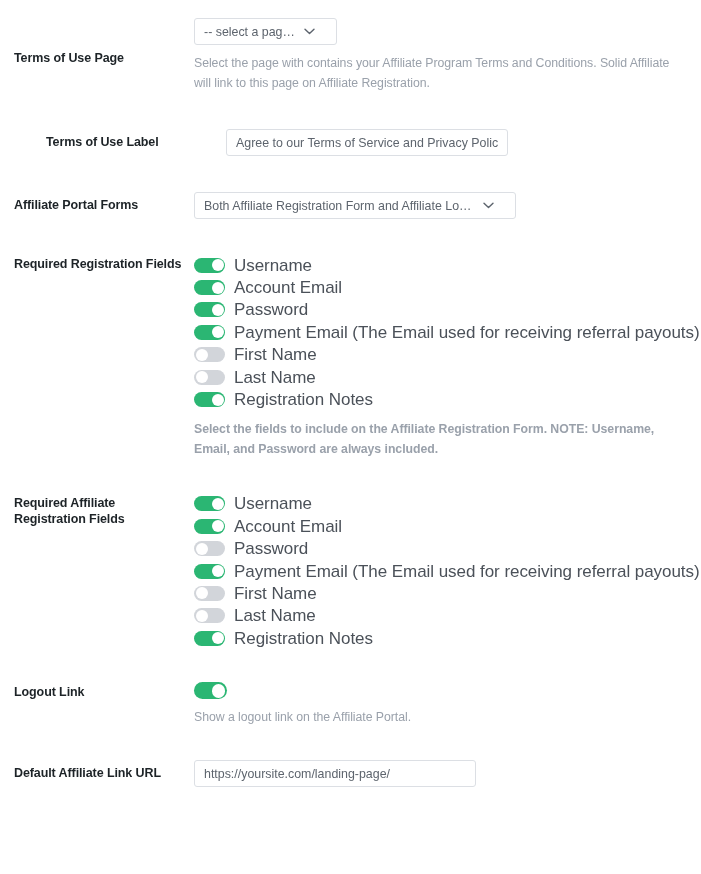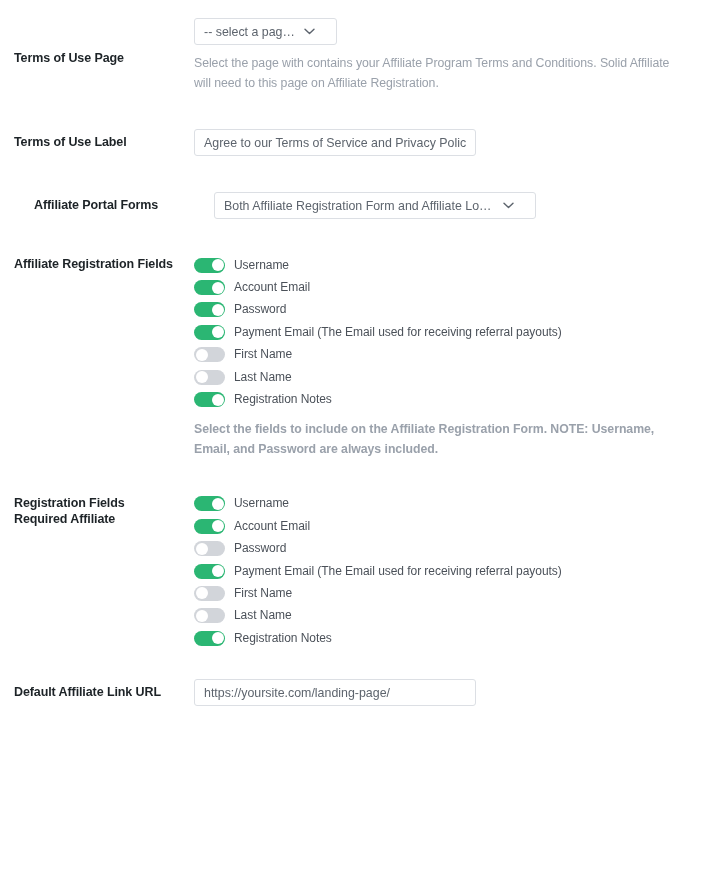--- a/index.html
+++ b/index.html
@@ -120,21 +120,21 @@
     top: 1.5px;
     left: 1.5px;
     width: 12px;
     height: 12px;
     border-radius: 50%;
     background: #ffffff;
   }
   .tgl.on .knob { left: auto; right: 1.5px; }
   .tgl-label {
     margin-left: 9px;
-    font-size: 12px;
+    font-size: 17px;
     color: #4b5159;
     line-height: 15px;
     white-space: nowrap;
     letter-spacing: -0.05px;
   }
   .tgl-single {
     width: 33px;
     height: 17px;
     border-radius: 10px;
   }
@@ -148,47 +148,47 @@
 
   <div class="field-row" style="margin-bottom:36px;align-items:center;">
     <div class="field-label">Terms of Use Page</div>
     <div class="field-control">
       <div class="sa-select w-select-page">
         <span class="sel-text">-- select a page --</span>
         <svg class="chev" width="11" height="7" viewBox="0 0 11 7">
             <path d="M1 1.2 5.5 5.6 10 1.2" fill="none" stroke="#5d646d" stroke-width="1.4" stroke-linecap="round" stroke-linejoin="round"></path>
           </svg>
       </div>
-      <div class="desc">Select the page with contains your Affiliate Program Terms and Conditions. Solid Affiliate will need to this page on Affiliate Registration.</div>
-    </div>
-  </div>
-
-  <div class="field-row" style="margin-bottom:36px;">
+      <div class="desc">Select the page with contains your Affiliate Program Terms and Conditions. Solid Affiliate will link to this page on Affiliate Registration.</div>
+    </div>
+  </div>
+
+  <div class="field-row" style="margin-bottom:36px;margin-left:32px;">
     <div class="field-label">Terms of Use Label</div>
     <div class="field-control">
       <input class="sa-input w-tou-label" type="text" value="Agree to our Terms of Service and Privacy Policy" style="">
     </div>
   </div>
 
-  <div class="field-row" style="margin-bottom:32px;margin-left:20px;">
+  <div class="field-row" style="margin-bottom:32px;">
     <div class="field-label">
       <div>Affiliate Portal Forms</div>
     </div>
     <div class="field-control">
       <div class="sa-select w-portal-forms">
         <span class="sel-text">Both Affiliate Registration Form and Affiliate Login Form</span>
         <svg class="chev" width="11" height="7" viewBox="0 0 11 7">
             <path d="M1 1.2 5.5 5.6 10 1.2" fill="none" stroke="#5d646d" stroke-width="1.4" stroke-linecap="round" stroke-linejoin="round"></path>
           </svg>
       </div>
     </div>
   </div>
 
   <div class="field-row" style="margin-bottom:31px;">
-    <div class="field-label">Affiliate Registration Fields</div>
+    <div class="field-label">Required Registration Fields</div>
     <div class="field-control">
       <div class="toggle-list" id="reg-toggles">
           <div class="toggle-row">
             <div class="tgl on">
               <span class="knob"></span>
             </div>
             <span class="tgl-label">Username</span>
           </div>
           <div class="toggle-row">
             <div class="tgl on">
@@ -226,22 +226,22 @@
             </div>
             <span class="tgl-label">Registration Notes</span>
           </div>
         </div>
       <div class="desc wide">Select the fields to include on the Affiliate Registration Form. NOTE: Username, Email, and Password are always included.</div>
     </div>
   </div>
 
   <div class="field-row" style="margin-bottom:30px;">
     <div class="field-label">
+      <div>Required Affiliate</div>
       <div>Registration Fields</div>
-      <div>Required Affiliate</div>
     </div>
     <div class="field-control">
       <div class="toggle-list" id="req-toggles">
           <div class="toggle-row">
             <div class="tgl on">
               <span class="knob"></span>
             </div>
             <span class="tgl-label">Username</span>
           </div>
           <div class="toggle-row">
@@ -277,20 +277,29 @@
           <div class="toggle-row">
             <div class="tgl on">
               <span class="knob"></span>
             </div>
             <span class="tgl-label">Registration Notes</span>
           </div>
         </div>
     </div>
   </div>
 
+  <div class="field-row" style="margin-bottom:33px;">
+    <div class="field-label">Logout Link</div>
+    <div class="field-control">
+      <div class="tgl tgl-single on" style="margin-top:3px;">
+        <span class="knob"></span>
+      </div>
+      <div class="desc">Show a logout link on the Affiliate Portal.</div>
+    </div>
+  </div>
 
   <div class="field-row">
     <div class="field-label">Default Affiliate Link URL</div>
     <div class="field-control">
       <input class="sa-input w-url" type="text" value="https://yoursite.com/landing-page/" style="">
 
     </div>
   </div>
 
 </div>

